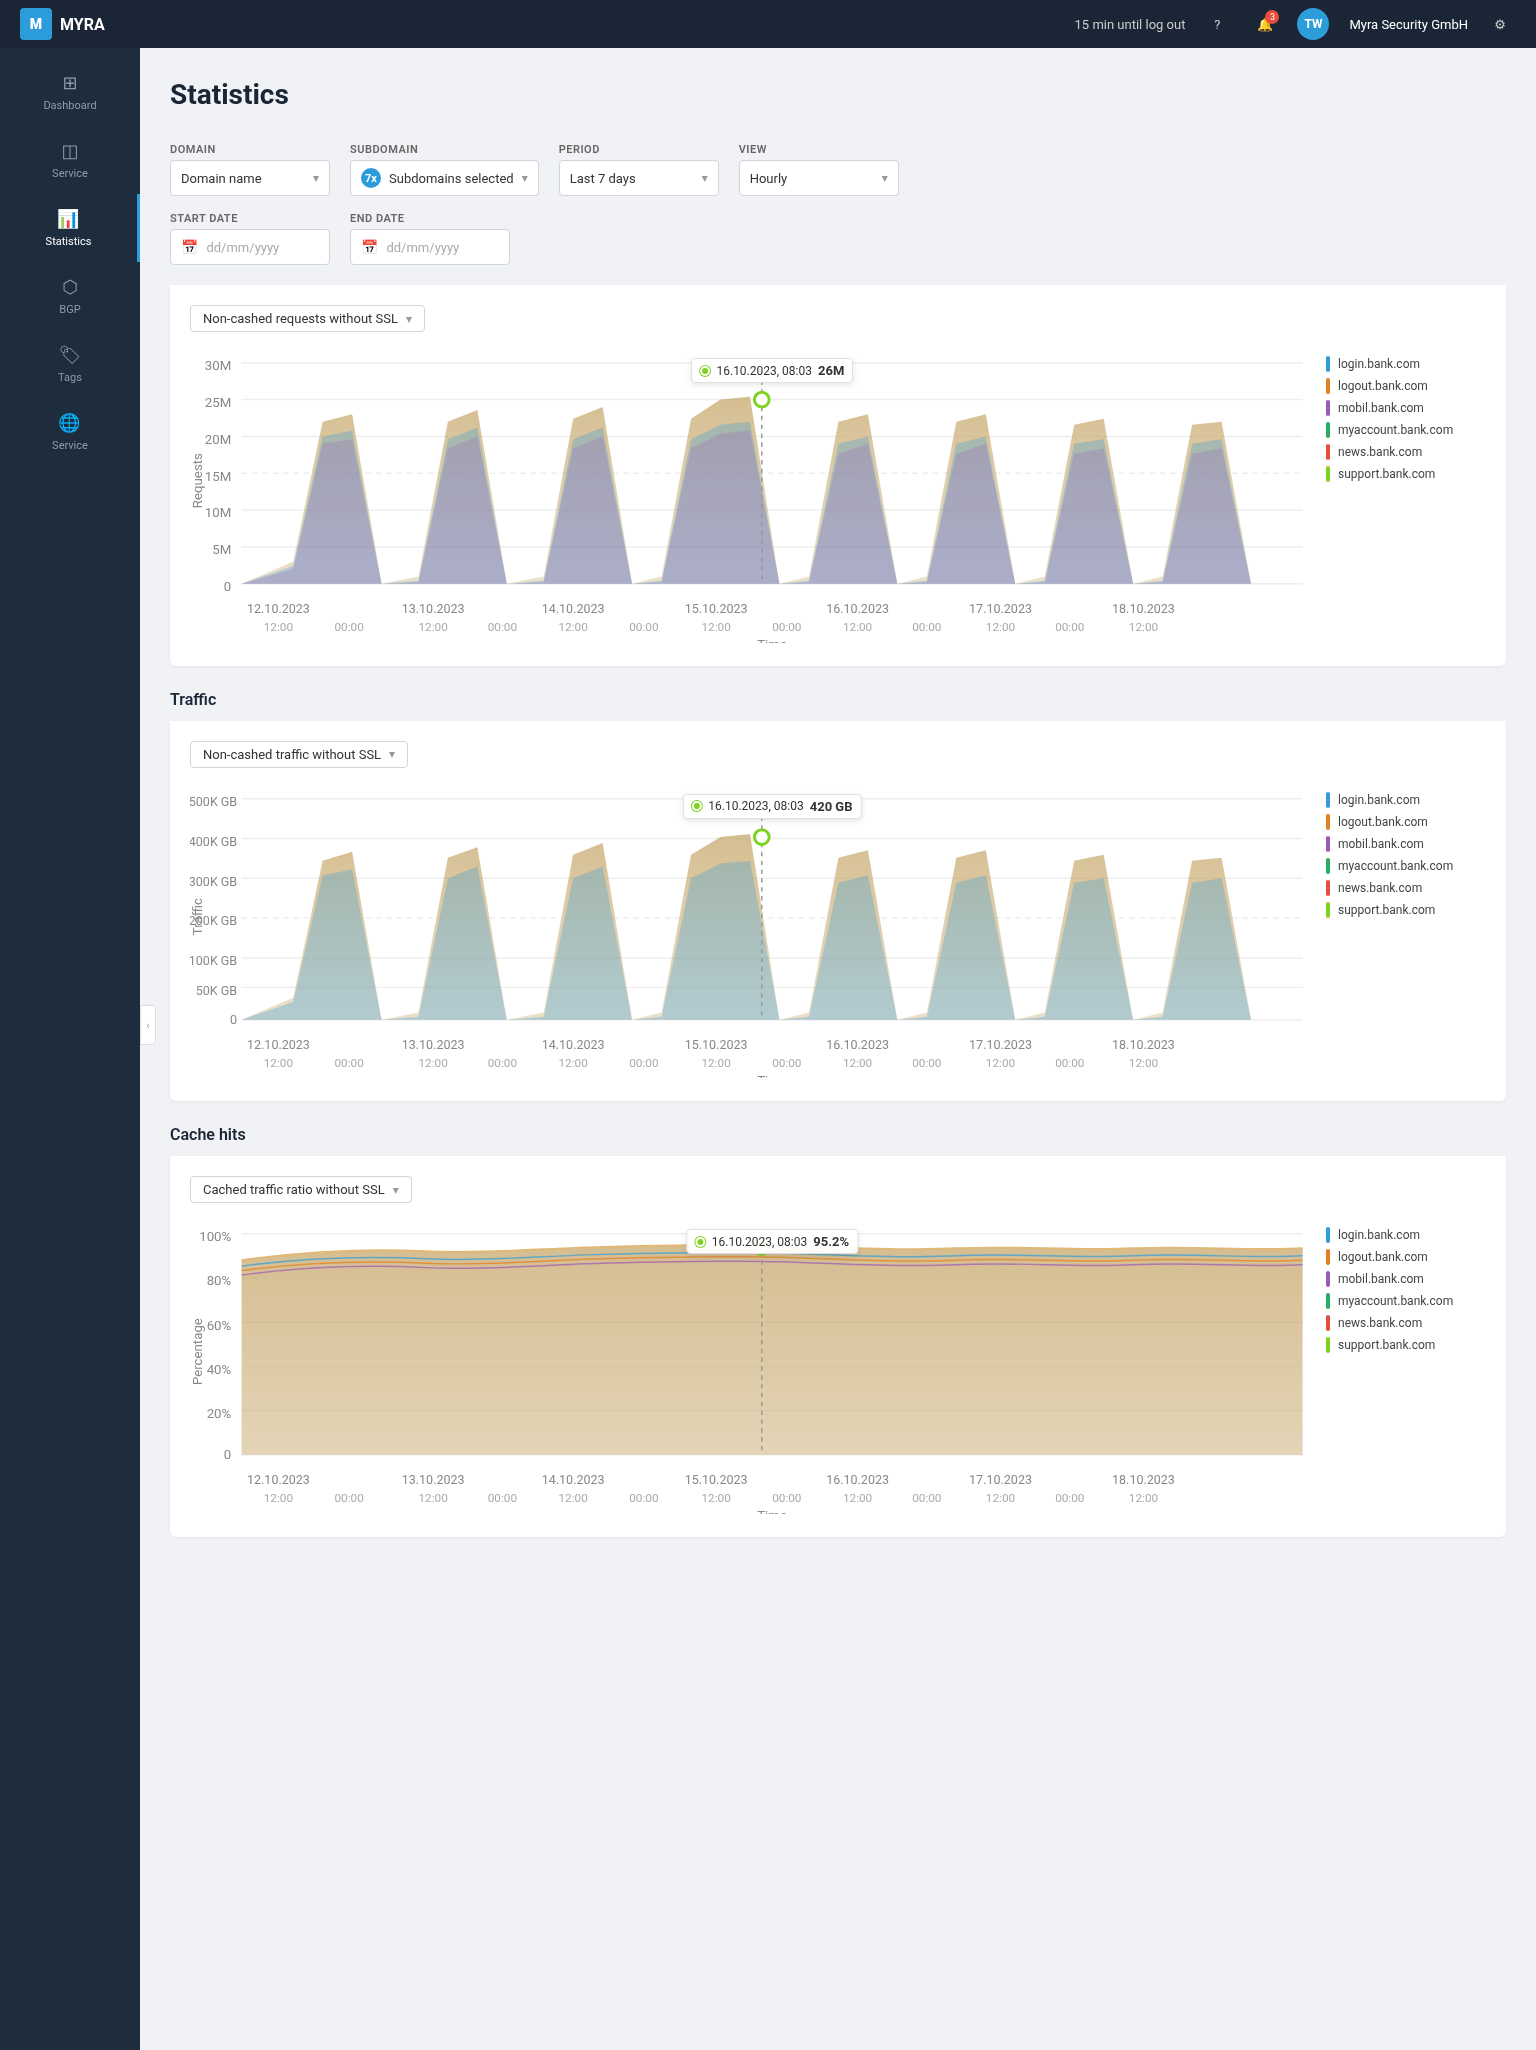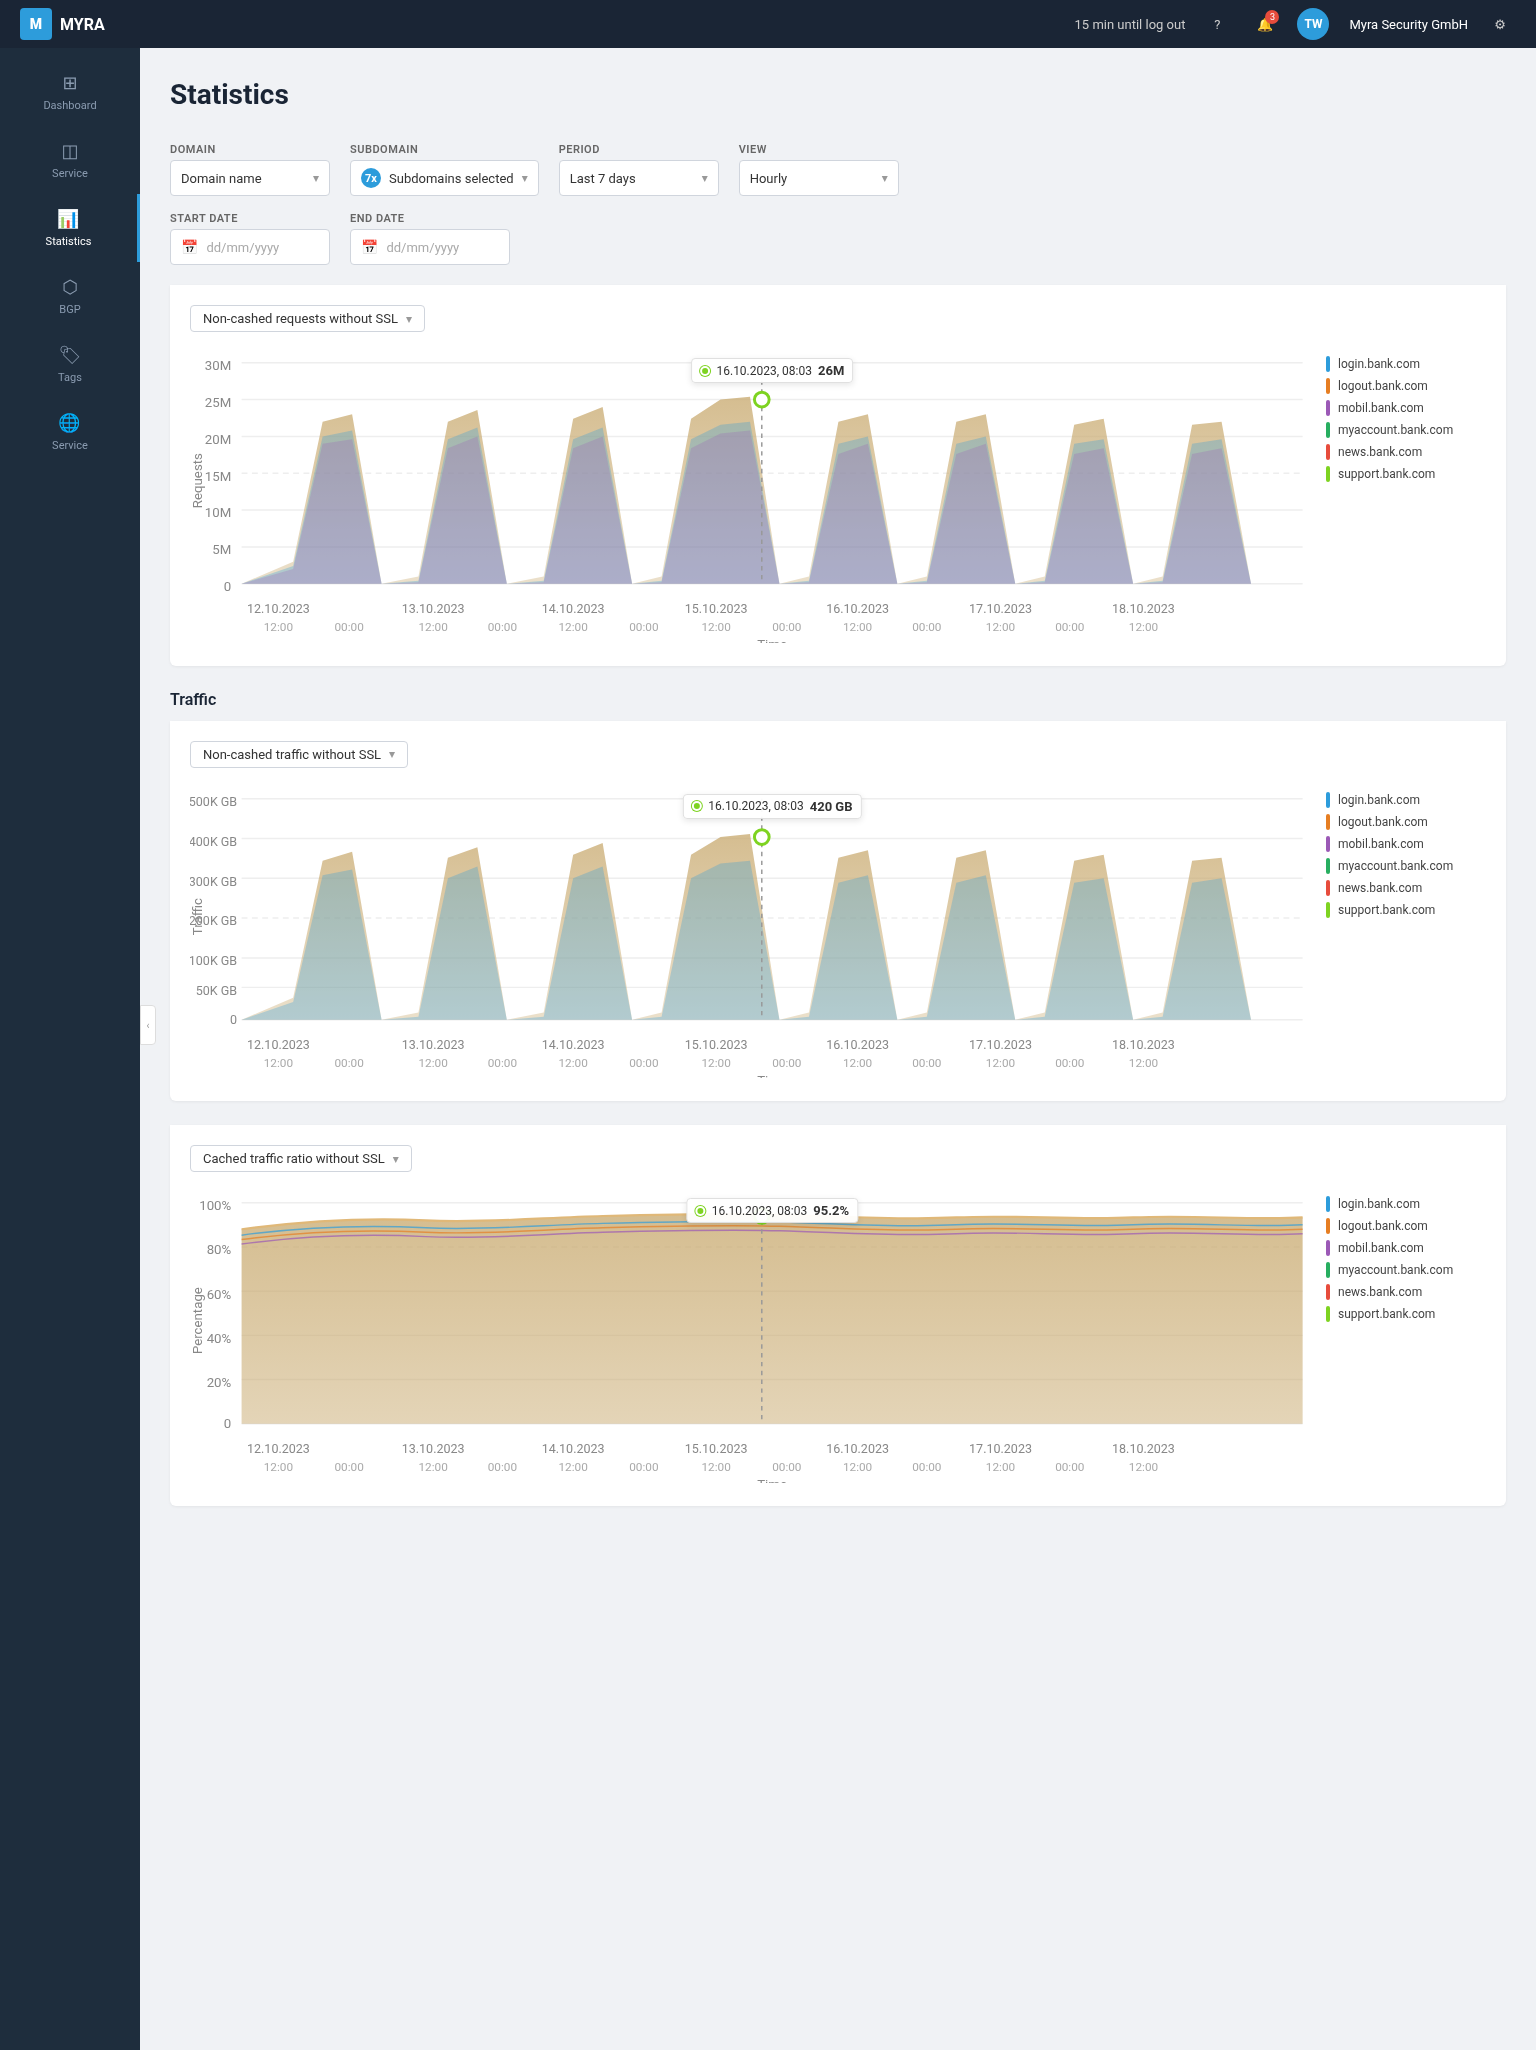--- a/index.html
+++ b/index.html
@@ -481,20 +481,21 @@
             <span>news.bank.com</span>
           </div>
           <div class="legend-item">
             <div class="legend-color" style="background:#7ed321;"></div>
             <span>support.bank.com</span>
           </div>
         </div>
       </div>
     </div>
 
+    <div class="section-header">Cache hits</div>
     <div class="content-area">
       <div class="chart-dropdown">
         <span>Cached traffic ratio without SSL</span>
         <span class="chevron">▾</span>
       </div>
       <div class="chart-wrap">
         <div class="chart-area">
           <div class="chart-svg-wrap">
             <div class="chart-tooltip" style="top: 10px; left: 52%; transform: translateX(-50%);">
               <div class="tooltip-dot"></div>

